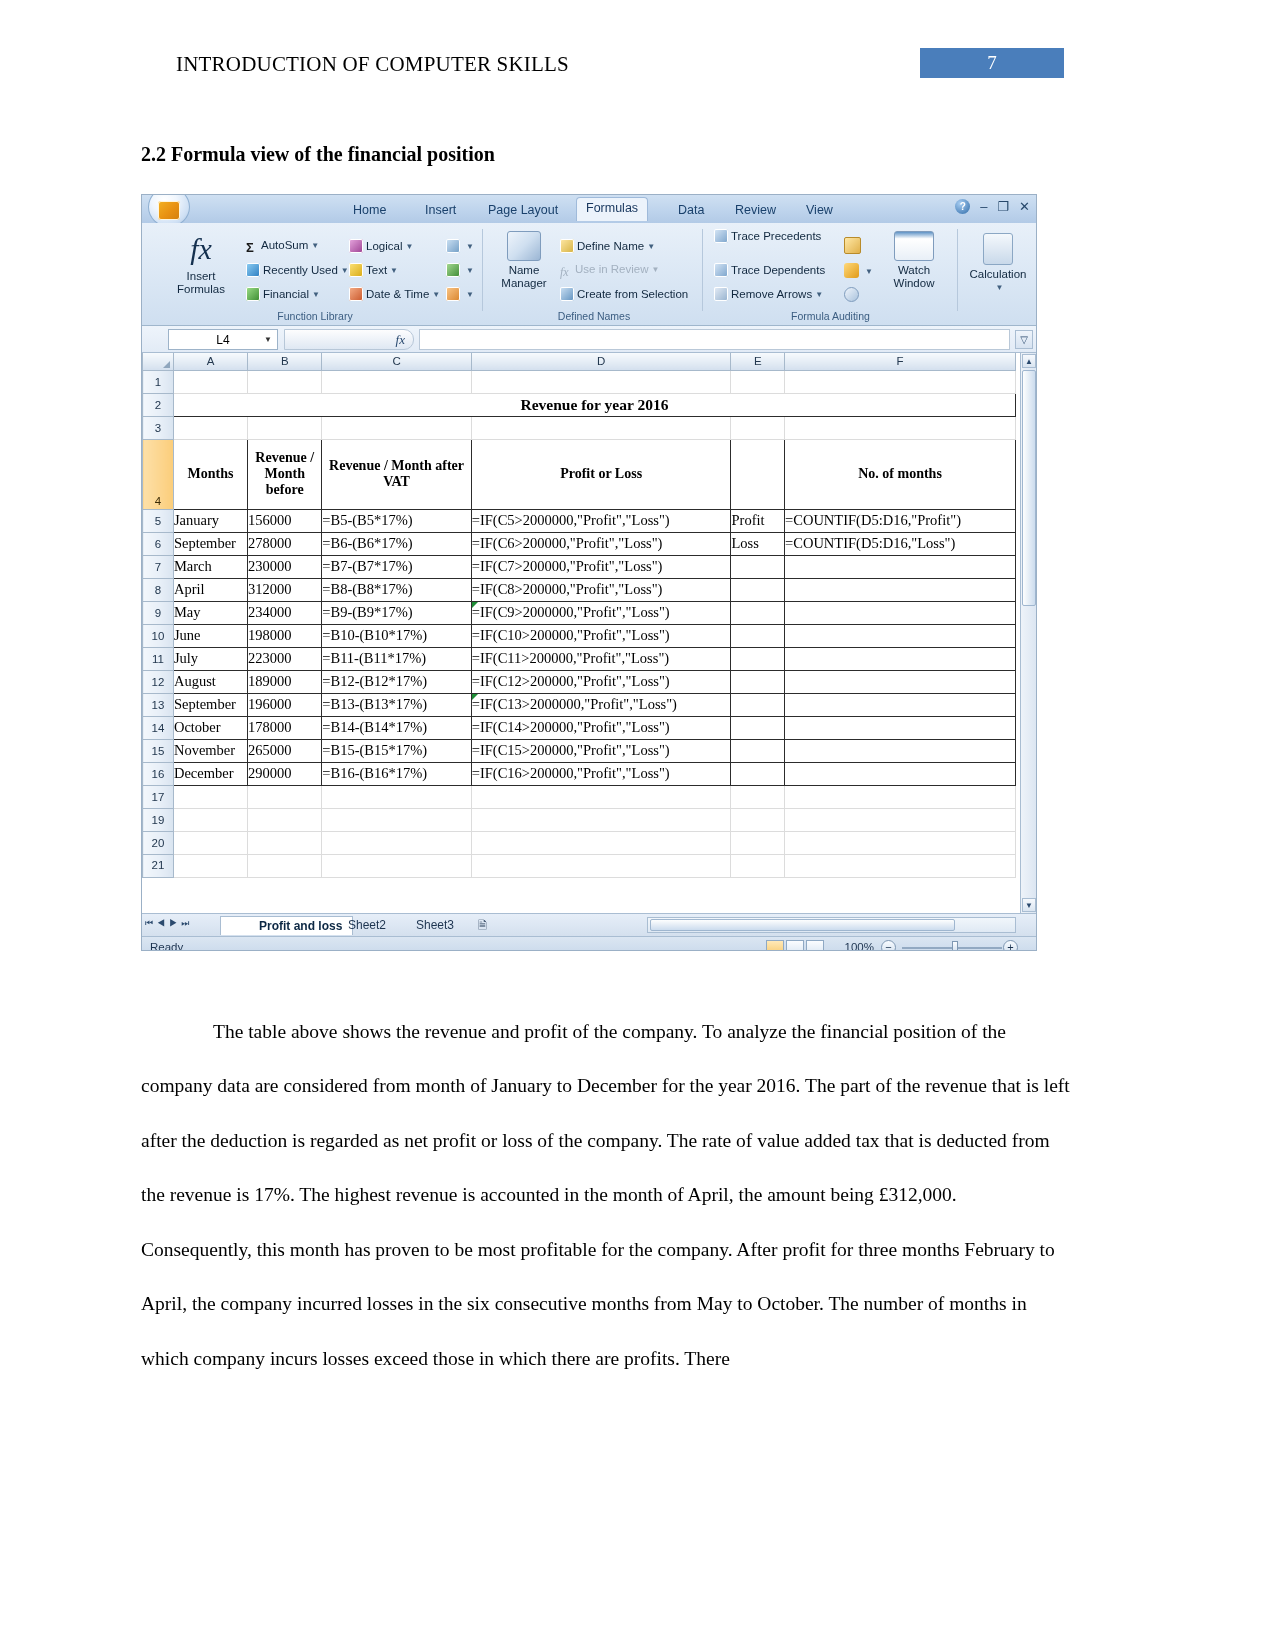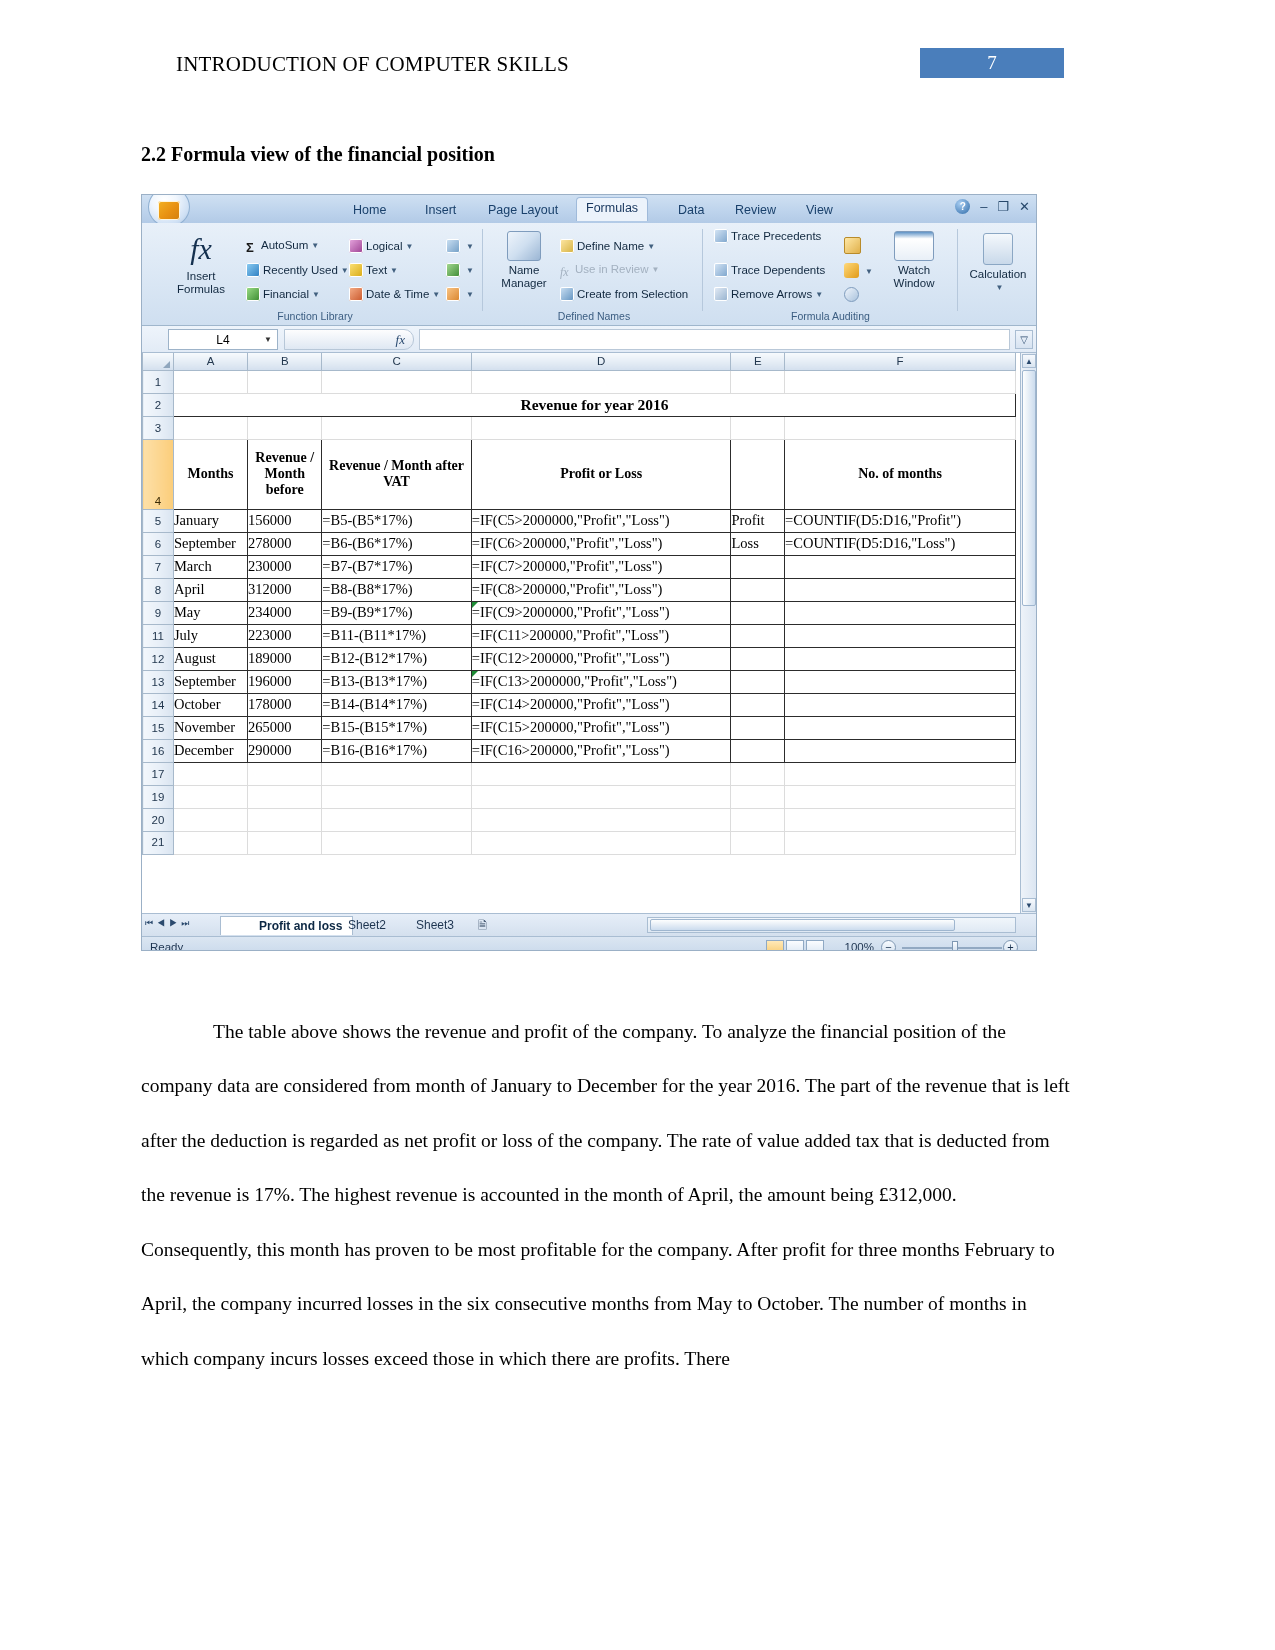--- a/index.html
+++ b/index.html
@@ -528,20 +528,29 @@
           <tr class="">
             <td class="rowhdr">9</td>
             <td class="cell bordered col-month">May</td>
             <td class="cell bordered col-rev">234000</td>
             <td class="cell bordered col-vat">=B9-(B9*17%)</td>
             <td class="cell bordered col-pl err">=IF(C9&gt;2000000,"Profit","Loss")</td>
             <td class="cell bordered col-e"></td>
             <td class="cell bordered col-f"></td>
           </tr>
           <tr class="">
+            <td class="rowhdr">10</td>
+            <td class="cell bordered col-month">June</td>
+            <td class="cell bordered col-rev">198000</td>
+            <td class="cell bordered col-vat">=B10-(B10*17%)</td>
+            <td class="cell bordered col-pl">=IF(C10&gt;200000,"Profit","Loss")</td>
+            <td class="cell bordered col-e"></td>
+            <td class="cell bordered col-f"></td>
+          </tr>
+          <tr class="">
             <td class="rowhdr">11</td>
             <td class="cell bordered col-month">July</td>
             <td class="cell bordered col-rev">223000</td>
             <td class="cell bordered col-vat">=B11-(B11*17%)</td>
             <td class="cell bordered col-pl">=IF(C11&gt;200000,"Profit","Loss")</td>
             <td class="cell bordered col-e"></td>
             <td class="cell bordered col-f"></td>
           </tr>
           <tr class="">
             <td class="rowhdr">12</td>

